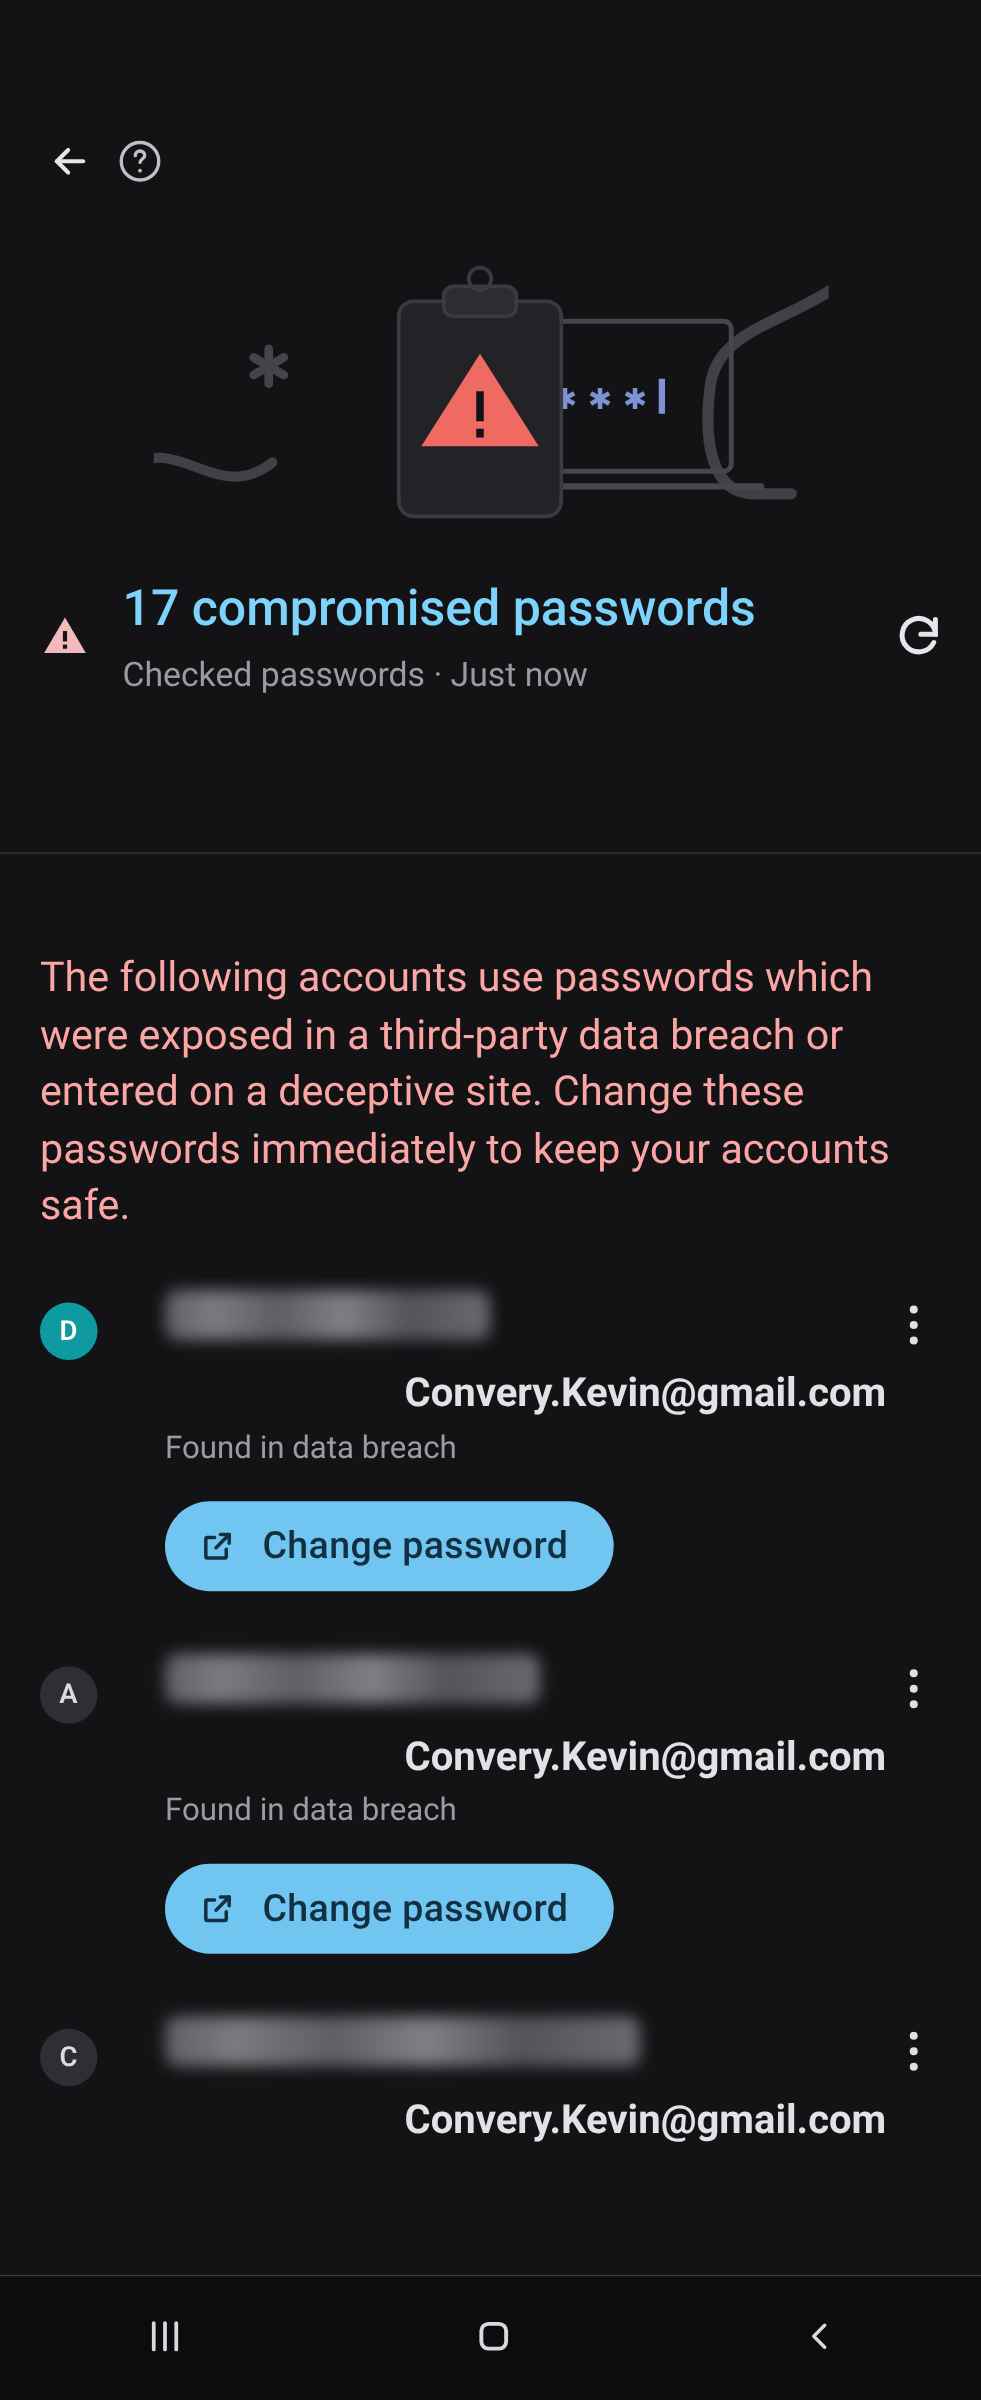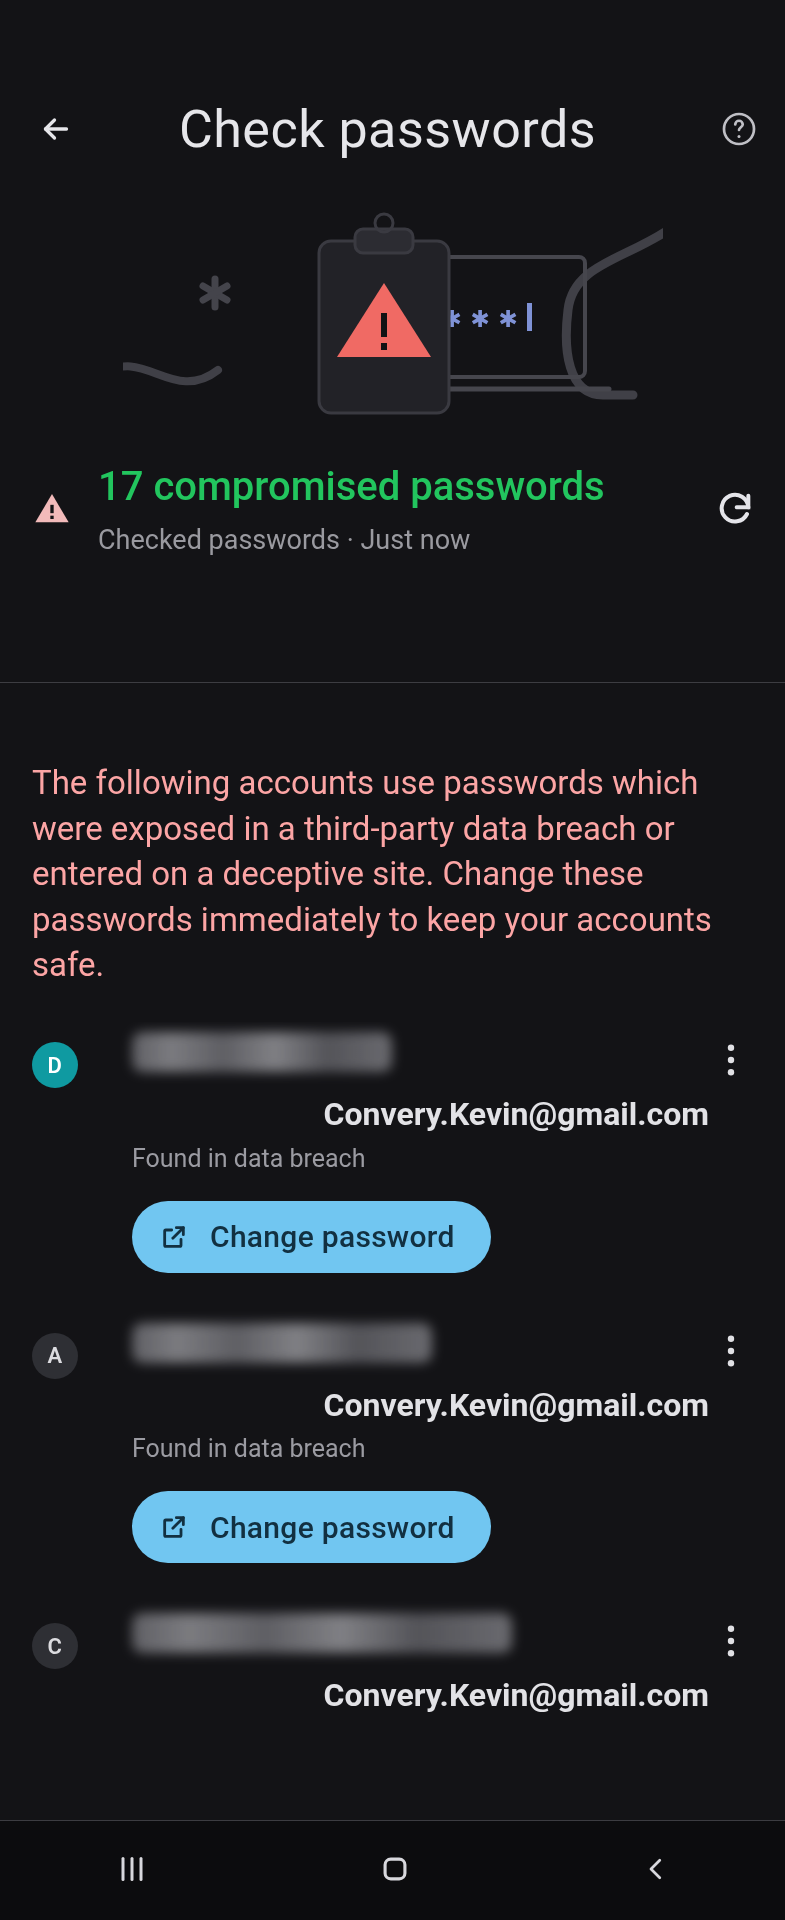--- a/index.html
+++ b/index.html
@@ -46,21 +46,21 @@
   }
 
   
   .summary {
     position:absolute; top:462px; left:0; right:0;
     display:flex; align-items:center;
     padding:0 22px 0 28px;
   }
   .summary-icon { width:48px; display:flex; align-items:center; justify-content:center; }
   .summary-text { flex:1; padding-left:22px; }
-  .summary-text .title { font-size:40px; font-weight:500; line-height:1.25; color:#22c55e; }
+  .summary-text .title { font-size:40px; font-weight:500; line-height:1.25; color:#7dd3fc; }
   .summary-text .sub  { font-size:27px; font-weight:400; color:#9a9aa0; margin-top:12px; }
   .refresh-btn { width:56px; height:56px; display:flex; align-items:center; justify-content:center; }
 
   .divider {
     position:absolute; top:682px; left:0; right:0; height:1px;
     background:#3d3d42;
   }
 
   
   .description {
@@ -130,21 +130,20 @@
 <div class="screen">
 
 
   <div class="header-row">
     <div class="back-btn">
       <svg width="36" height="36" viewBox="0 0 24 24" fill="none" stroke="#e6e6ea" stroke-width="2.2" stroke-linecap="round" stroke-linejoin="round">
         <path d="M19 12 H5"></path>
           <path d="M11 18 L5 12 L11 6"></path>
       </svg>
     </div>
-    <div class="page-title">Check passwords</div>
     <div class="help-btn">
       <svg width="36" height="36" viewBox="0 0 24 24" fill="none" stroke="#bfbfc5" stroke-width="1.8">
         <circle cx="12" cy="12" r="10"></circle>
         <path d="M9.5 9 a2.5 2.5 0 0 1 5 0 c0 1.6-2.5 2-2.5 3.6" stroke-linecap="round"></path>
         <circle cx="12" cy="17" r="1" fill="#bfbfc5" stroke="none"></circle>
       </svg>
     </div>
   </div>
 
   <div class="hero">

